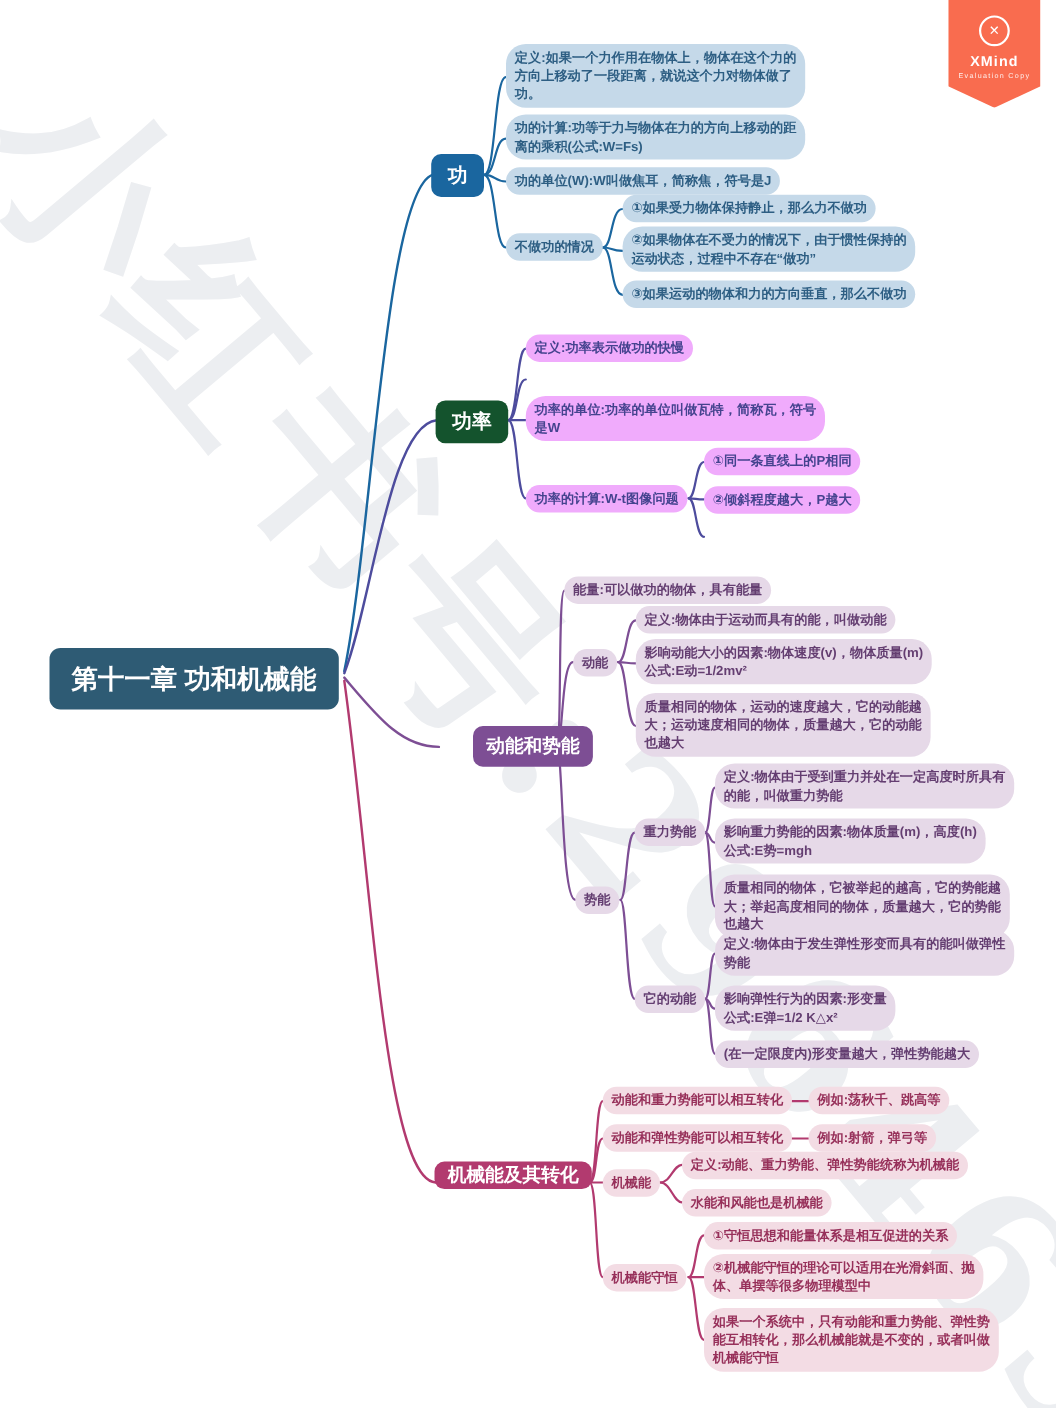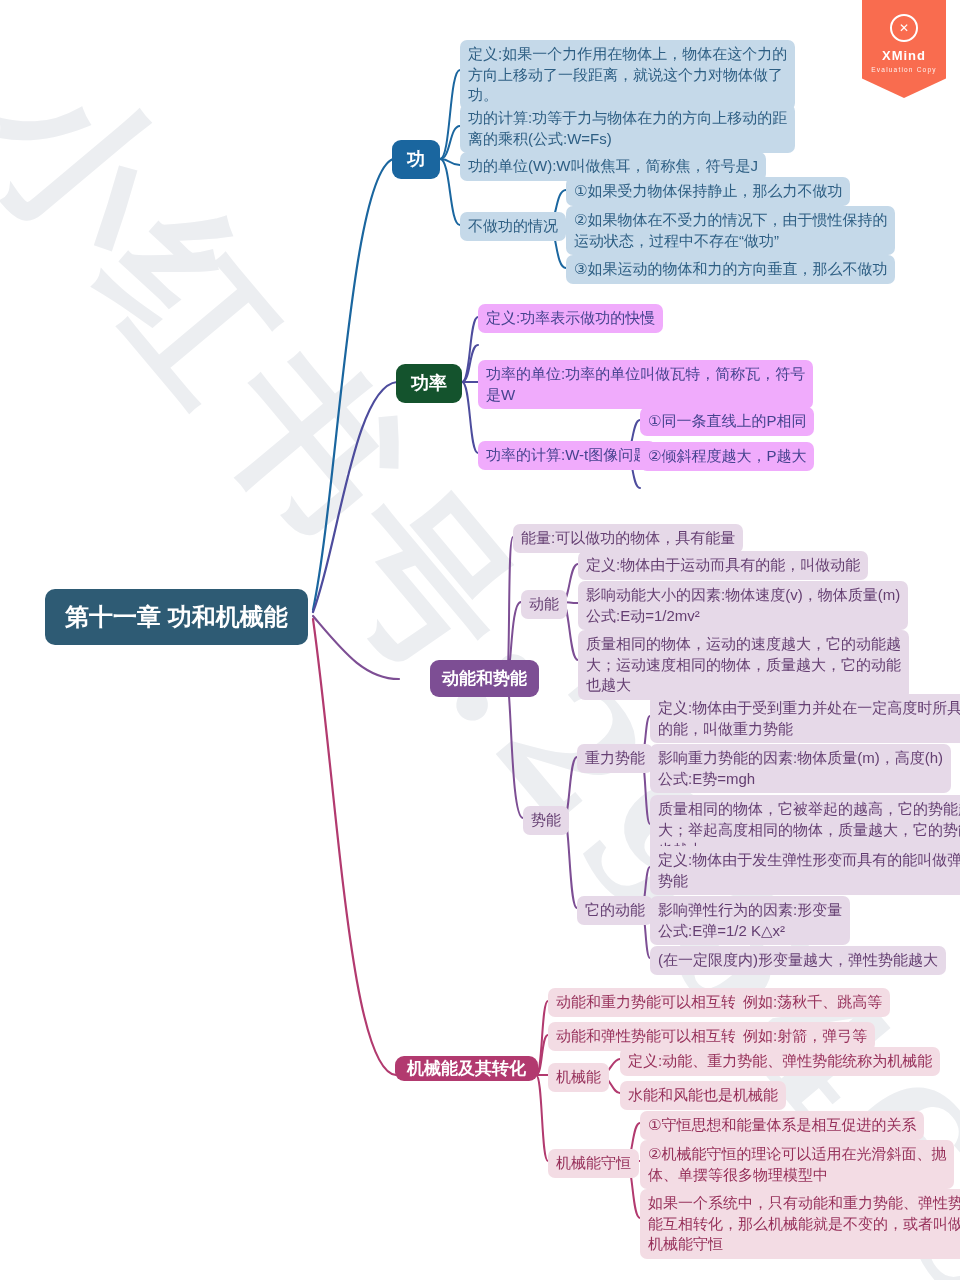--- a/index.html
+++ b/index.html
@@ -3,22 +3,22 @@
 <meta charset="utf-8">
 <style>
   html,body{margin:0;padding:0;}
   .stage{position:relative;width:960px;height:1280px;background:#ffffff;overflow:hidden;
          font-family:"Liberation Sans","DejaVu Sans",sans-serif;}
   .watermark{position:absolute;left:110px;top:28px;transform:rotate(50deg);transform-origin:0 0;
              font-family:"DejaVu Serif","Liberation Serif",serif;font-weight:bold;
              font-size:170px;letter-spacing:10px;color:#ECEEF1;white-space:nowrap;z-index:1;}
   svg.links{position:absolute;left:0;top:0;z-index:2;}
   svg.links path{fill:none;stroke-linecap:round;}
-  .n{position:absolute;z-index:3;white-space:pre;font-size:15px;line-height:1.38;
-     padding:4px 8px;border-radius:7px;font-weight:400;}
+  .n{position:absolute;z-index:3;white-space:pre;font-size:12px;line-height:1.38;
+     padding:4px 8px;border-radius:18px;font-weight:700;}
   .f1{background:#C5D9E9;color:#2D5E83;}
   .f2{background:#f0abfc;color:#45438F;}
   .f3{background:#E6D9E8;color:#643E71;}
   .f4{background:#F3DCE4;color:#97305A;}
   .topic{color:#ffffff;font-weight:700;font-size:18px;padding:7px 15px;border-radius:9px;}
   .t1{background:#1A669F;}
   .t2{background:#14532d;}
   .t3{background:#7D4E94;font-size:17px;padding:7px 12px;margin-left:32px;}
   .t4{background:#B23A6F;font-size:17px;padding:1px 12px;}
   .rootnode{position:absolute;z-index:3;background:#2E5B74;color:#fff;font-size:24px;font-weight:700;

